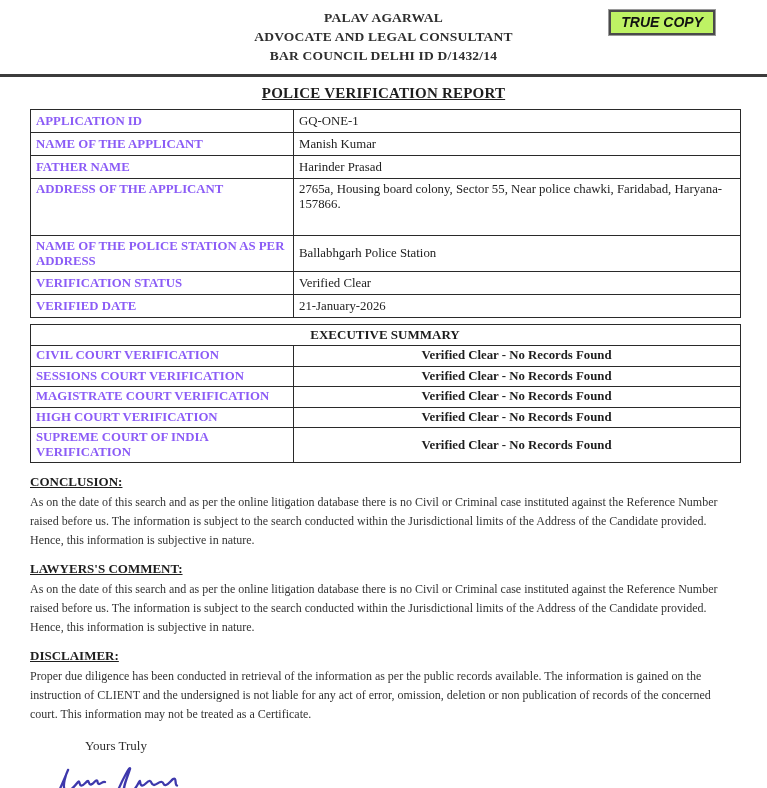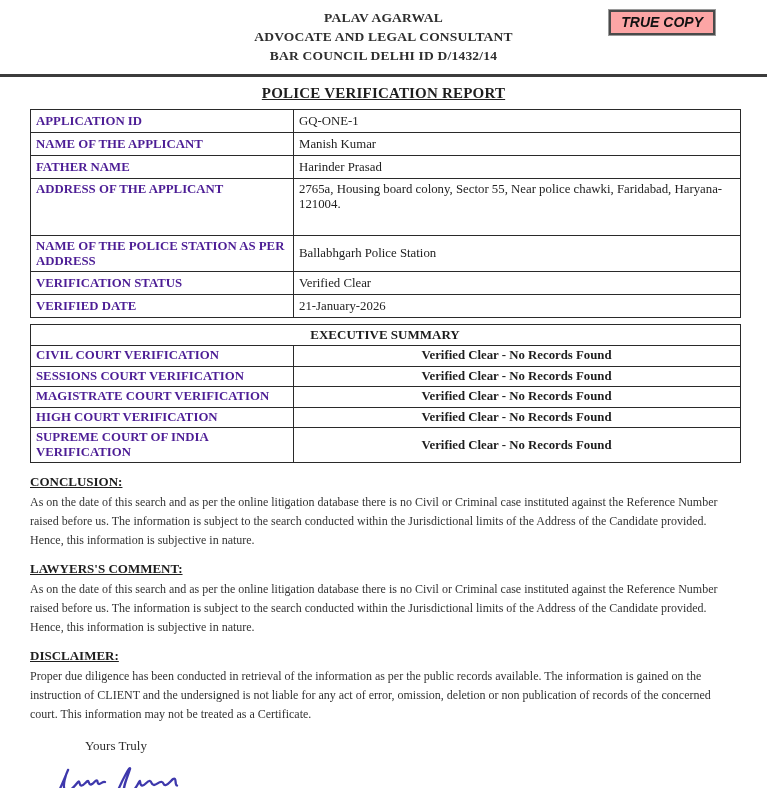--- a/index.html
+++ b/index.html
@@ -27,21 +27,21 @@
     position: absolute;
     top: 10px;
     right: 52px;
     border: 2px solid #4a4a4a;
     outline: 1px solid #9a9a9a;
     padding: 2px 10px 3px 10px;
     font-style: italic;
     font-weight: bold;
     font-size: 14px;
     color: #111;
-    background: #fca5a5;
+    background: #bef264;
     font-family: "Liberation Sans", sans-serif;
   }
   .top-rule {
     margin-top: 9px;
     width: 767px;
     height: 0;
     border-top: 3px solid #3c3c3c;
   }
 
   
@@ -65,21 +65,21 @@
   table.doc-table td, table.doc-table th {
     border: 1.6px solid #2a2a2a;
     font-size: 12.8px;
     padding: 2px 6px 2px 5px;
     vertical-align: middle;
     overflow: hidden;
   }
   .details-table { margin-top: 7px; }
   .col-label { width: 263px; }
   .col-value { width: 447px; }
-  td.lbl { font-weight: bold; color: #4c1d95; }
+  td.lbl { font-weight: bold; color: #8b5cf6; }
   td.val { font-weight: normal; color: #222; }
   tr.h-std  td { height: 23px; }
   tr.h-tall td { height: 57px; vertical-align: top; padding-top: 3px; }
   tr.h-two  td { height: 36px; }
 
   .summary-table { margin-top: 6px; }
   .summary-table th.sum-head {
     text-align: center;
     font-weight: bold;
     font-size: 13px;
@@ -141,21 +141,21 @@
       <tr class="h-std">
         <td class="lbl">NAME OF THE APPLICANT</td>
         <td class="val">Manish Kumar</td>
       </tr>
       <tr class="h-std">
         <td class="lbl">FATHER NAME</td>
         <td class="val">Harinder Prasad</td>
       </tr>
       <tr class="h-tall">
         <td class="lbl">ADDRESS OF THE APPLICANT</td>
-        <td class="val">2765a, Housing board colony, Sector 55, Near police chawki, Faridabad, Haryana-121004.</td>
+        <td class="val">2765a, Housing board colony, Sector 55, Near police chawki, Faridabad, Haryana-157866.</td>
       </tr>
       <tr class="h-two">
         <td class="lbl">NAME OF THE POLICE STATION AS PER ADDRESS</td>
         <td class="val">Ballabhgarh Police Station</td>
       </tr>
       <tr class="h-std">
         <td class="lbl">VERIFICATION STATUS</td>
         <td class="val">Verified Clear</td>
       </tr>
       <tr class="h-std">

